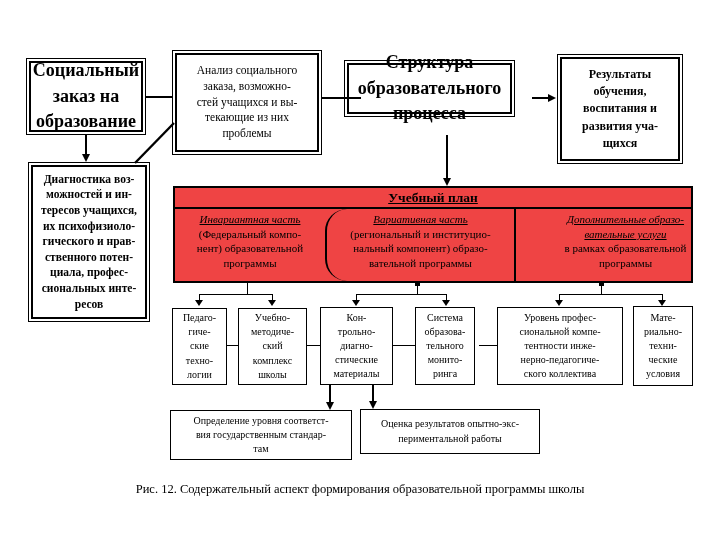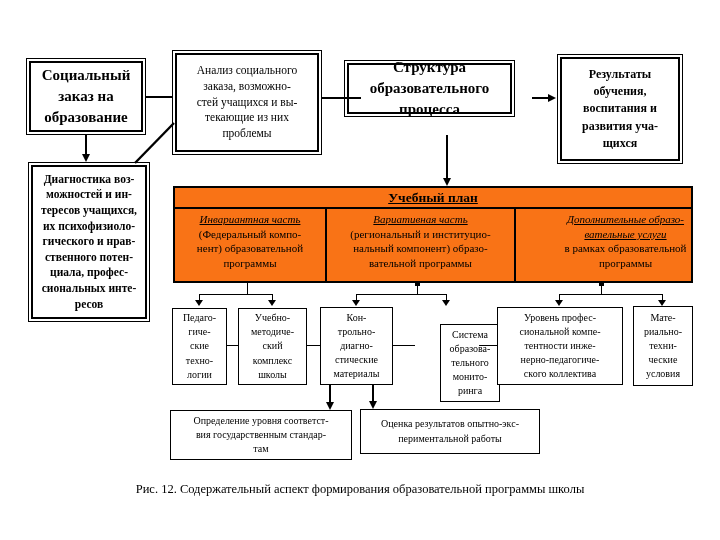--- a/index.html
+++ b/index.html
@@ -13,27 +13,27 @@
   .dbox-inner { border:2px solid #000; width:100%; height:100%;
     display:flex; align-items:center; justify-content:center;
     text-align:center; white-space:pre-line; padding:2px; }
 
   
   .sbox { border:1px solid #000; background:#fff;
     display:flex; align-items:center; justify-content:center;
     text-align:center; white-space:pre-line; padding:2px; }
 
   .bold { font-weight:bold; }
-  .f13 { font-size:15px; line-height:1.42; }
+  .f13 { font-size:18px; line-height:1.42; }
   .f12 { font-size:12px; line-height:1.45; }
   .f115 { font-size:11.5px; line-height:1.36; }
   .f10 { font-size:10px; line-height:1.42; }
 
   
-  .plan { border:2px solid #000; background:#f97316; display:flex; flex-direction:column; }
+  .plan { border:2px solid #000; background:#ef4444; display:flex; flex-direction:column; }
   .plan-header { border-bottom:2px solid #000; text-align:center;
     font-weight:bold; font-size:13.5px; padding:2px 0 1px 0; }
   .plan-header span { text-decoration:underline; }
   .plan-cols { flex:1; display:flex; }
   .plan-col { padding:3px 4px; text-align:center; font-size:11px; line-height:1.33; }
   .plan-col + .plan-col { border-left:2px solid #000; }
   .col-h { font-weight:normal; font-style:italic; text-decoration:underline; white-space:pre-line; }
   .col-b { white-space:pre-line; }
 
   
@@ -98,21 +98,21 @@
     <div class="plan-header">
       <span>Учебный план</span>
     </div>
     <div class="plan-cols">
       <div class="plan-col" style="width:150px;">
         <div class="col-h">Инвариантная часть</div>
         <div class="col-b">(Федеральный компо-
 нент) образовательной
 программы</div>
       </div>
-      <div class="plan-col" style="width:189px;">
+      <div class="plan-col" style="width:189px;border-radius:22px;">
         <div class="col-h">Вариативная часть</div>
         <div class="col-b">(региональный и институцио-
 нальный компонент) образо-
 вательной программы</div>
       </div>
       <div class="plan-col" style="flex:1;padding-left:48px;">
         <div class="col-h">Дополнительные образо-
 вательные услуги</div>
         <div class="col-b">в рамках образовательной
 программы</div>
@@ -128,21 +128,21 @@
   <div class="abs sbox f10" style="left:238px;top:308px;width:69px;height:77px;">Учебно-
 методиче-
 ский
 комплекс
 школы</div>
   <div class="abs sbox f10" style="left:320px;top:307px;width:73px;height:78px;">Кон-
 трольно-
 диагно-
 стические
 материалы</div>
-  <div class="abs sbox f10" style="left:415px;top:324px;width:60px;height:78px;margin-left:25px;">Система
+  <div class="abs sbox f10" style="left:415px;top:307px;width:60px;height:78px;">Система
 образова-
 тельного
 монито-
 ринга</div>
   <div class="abs sbox f10" style="left:497px;top:307px;width:126px;height:78px;">Уровень профес-
 сиональной компе-
 тентности инже-
 нерно-педагогиче-
 ского коллектива</div>
   <div class="abs sbox f10" style="left:633px;top:306px;width:60px;height:80px;">Мате-

